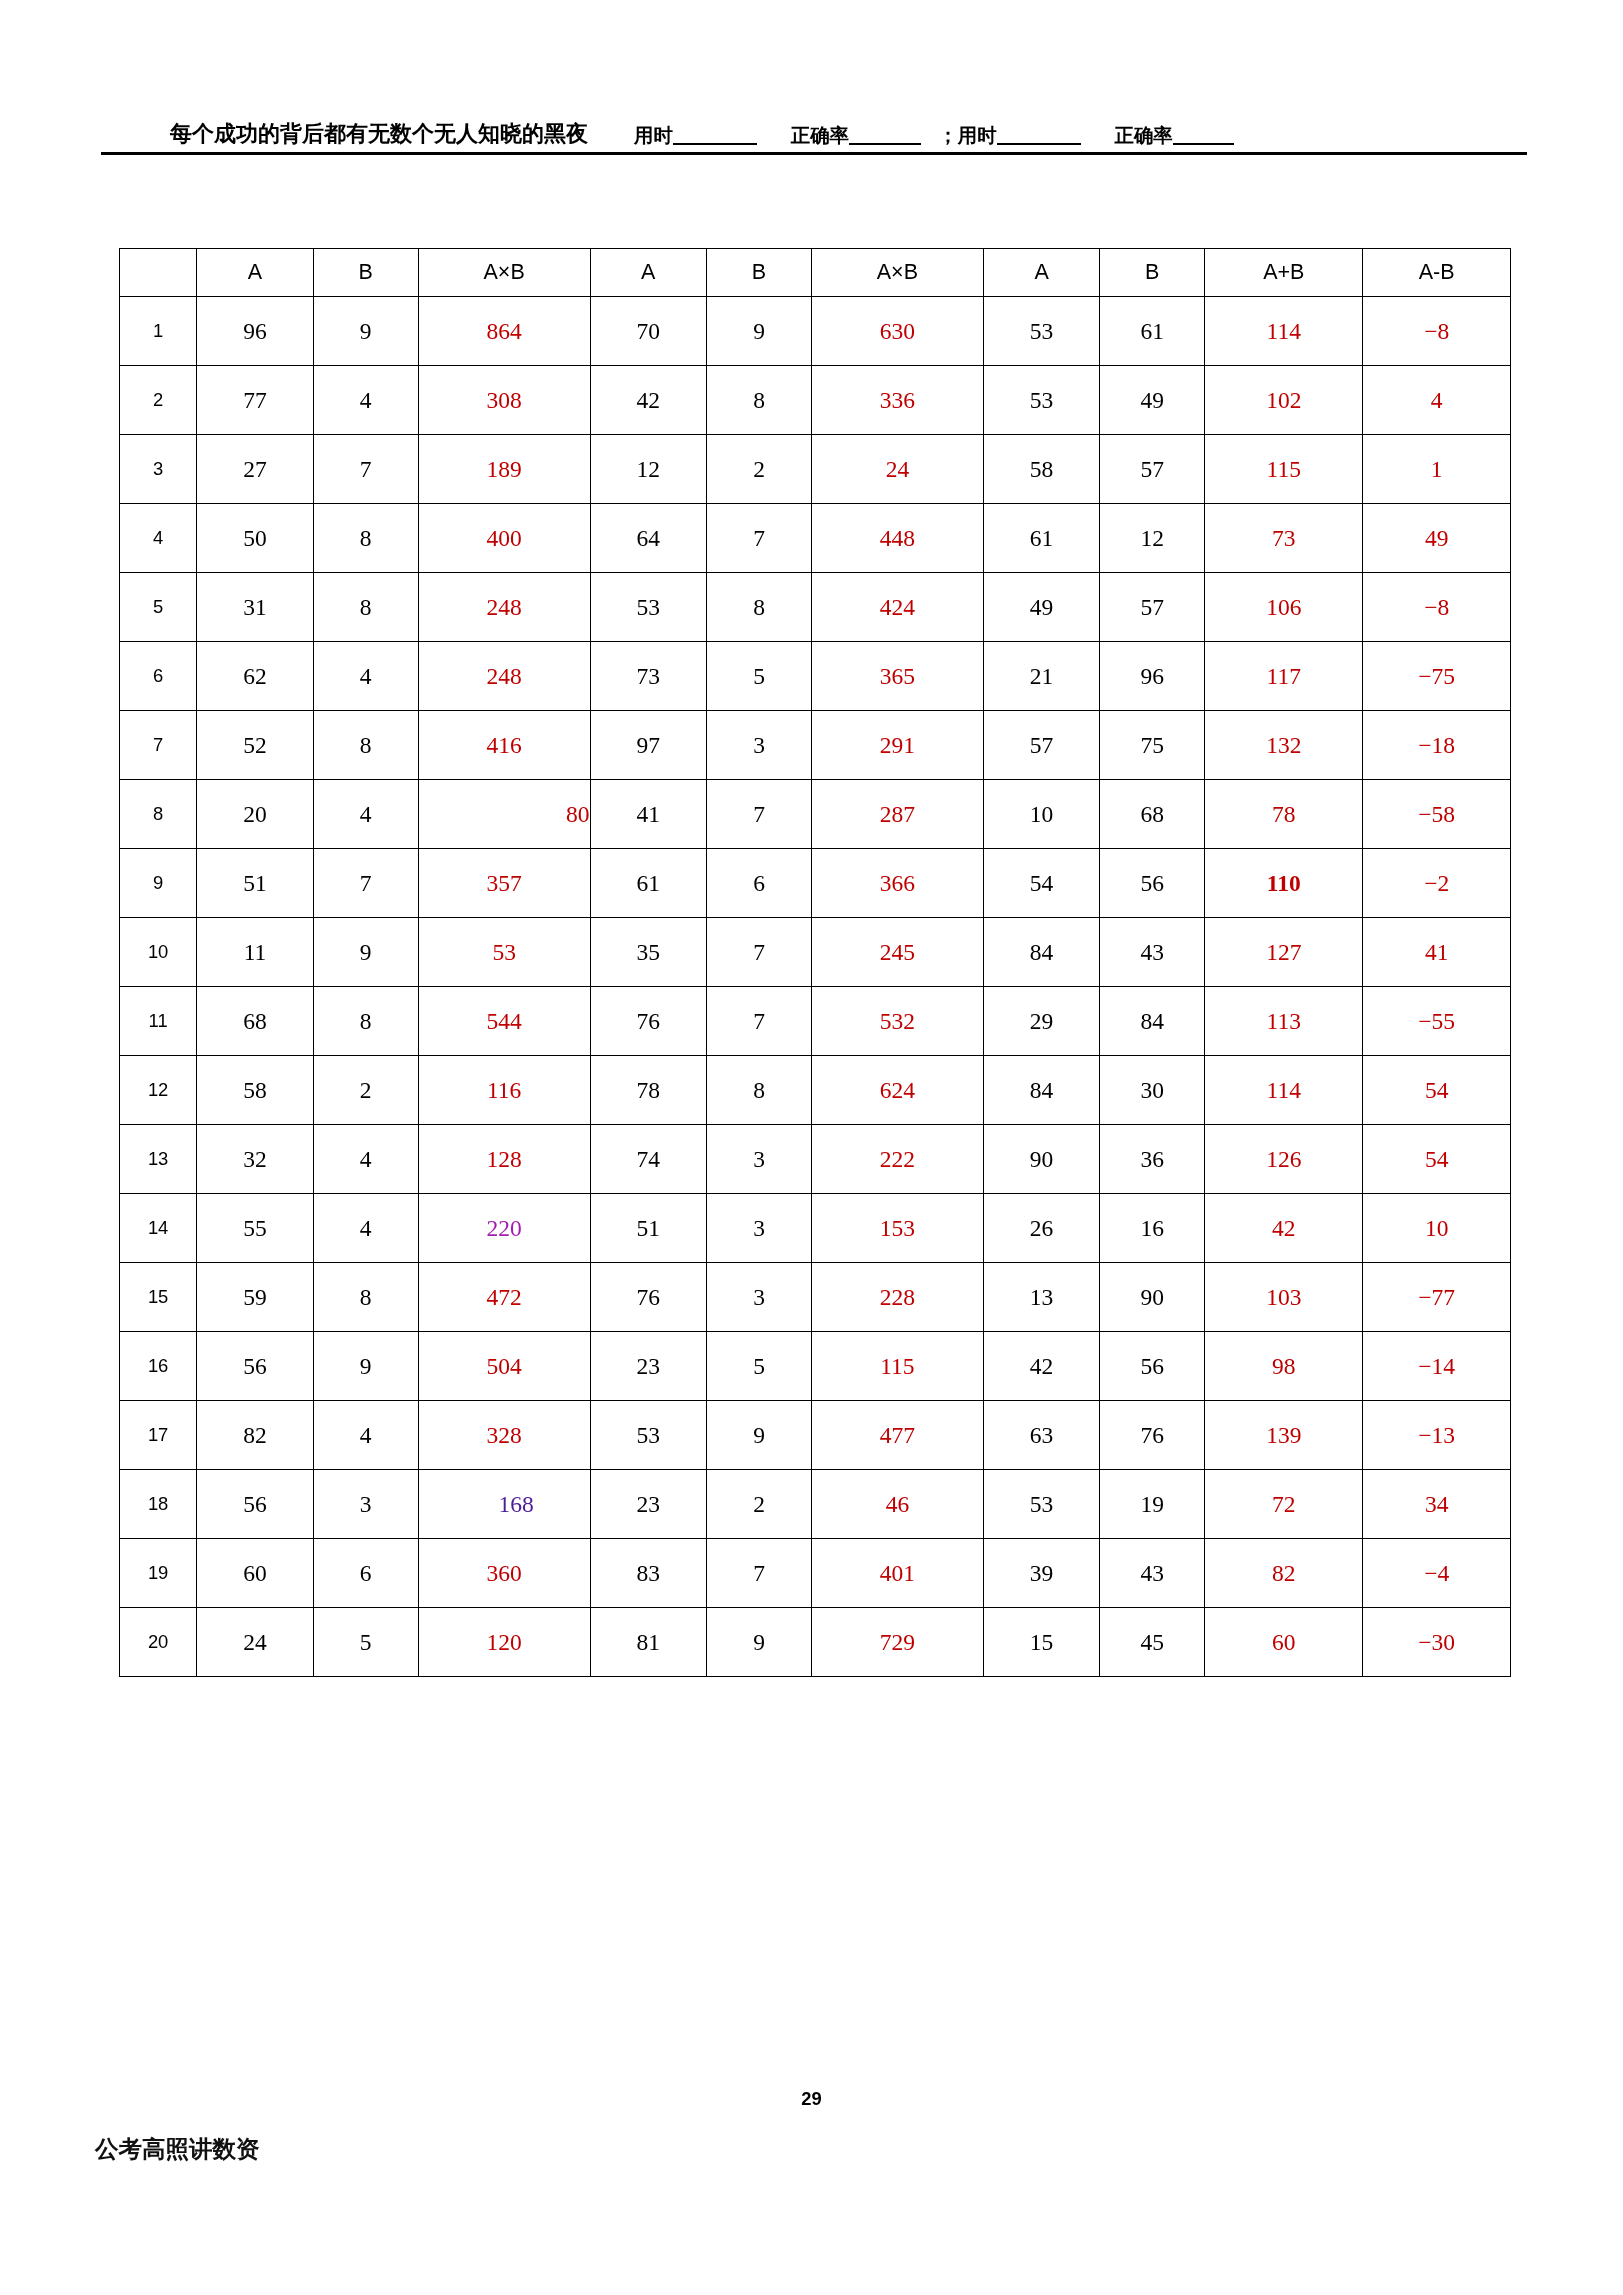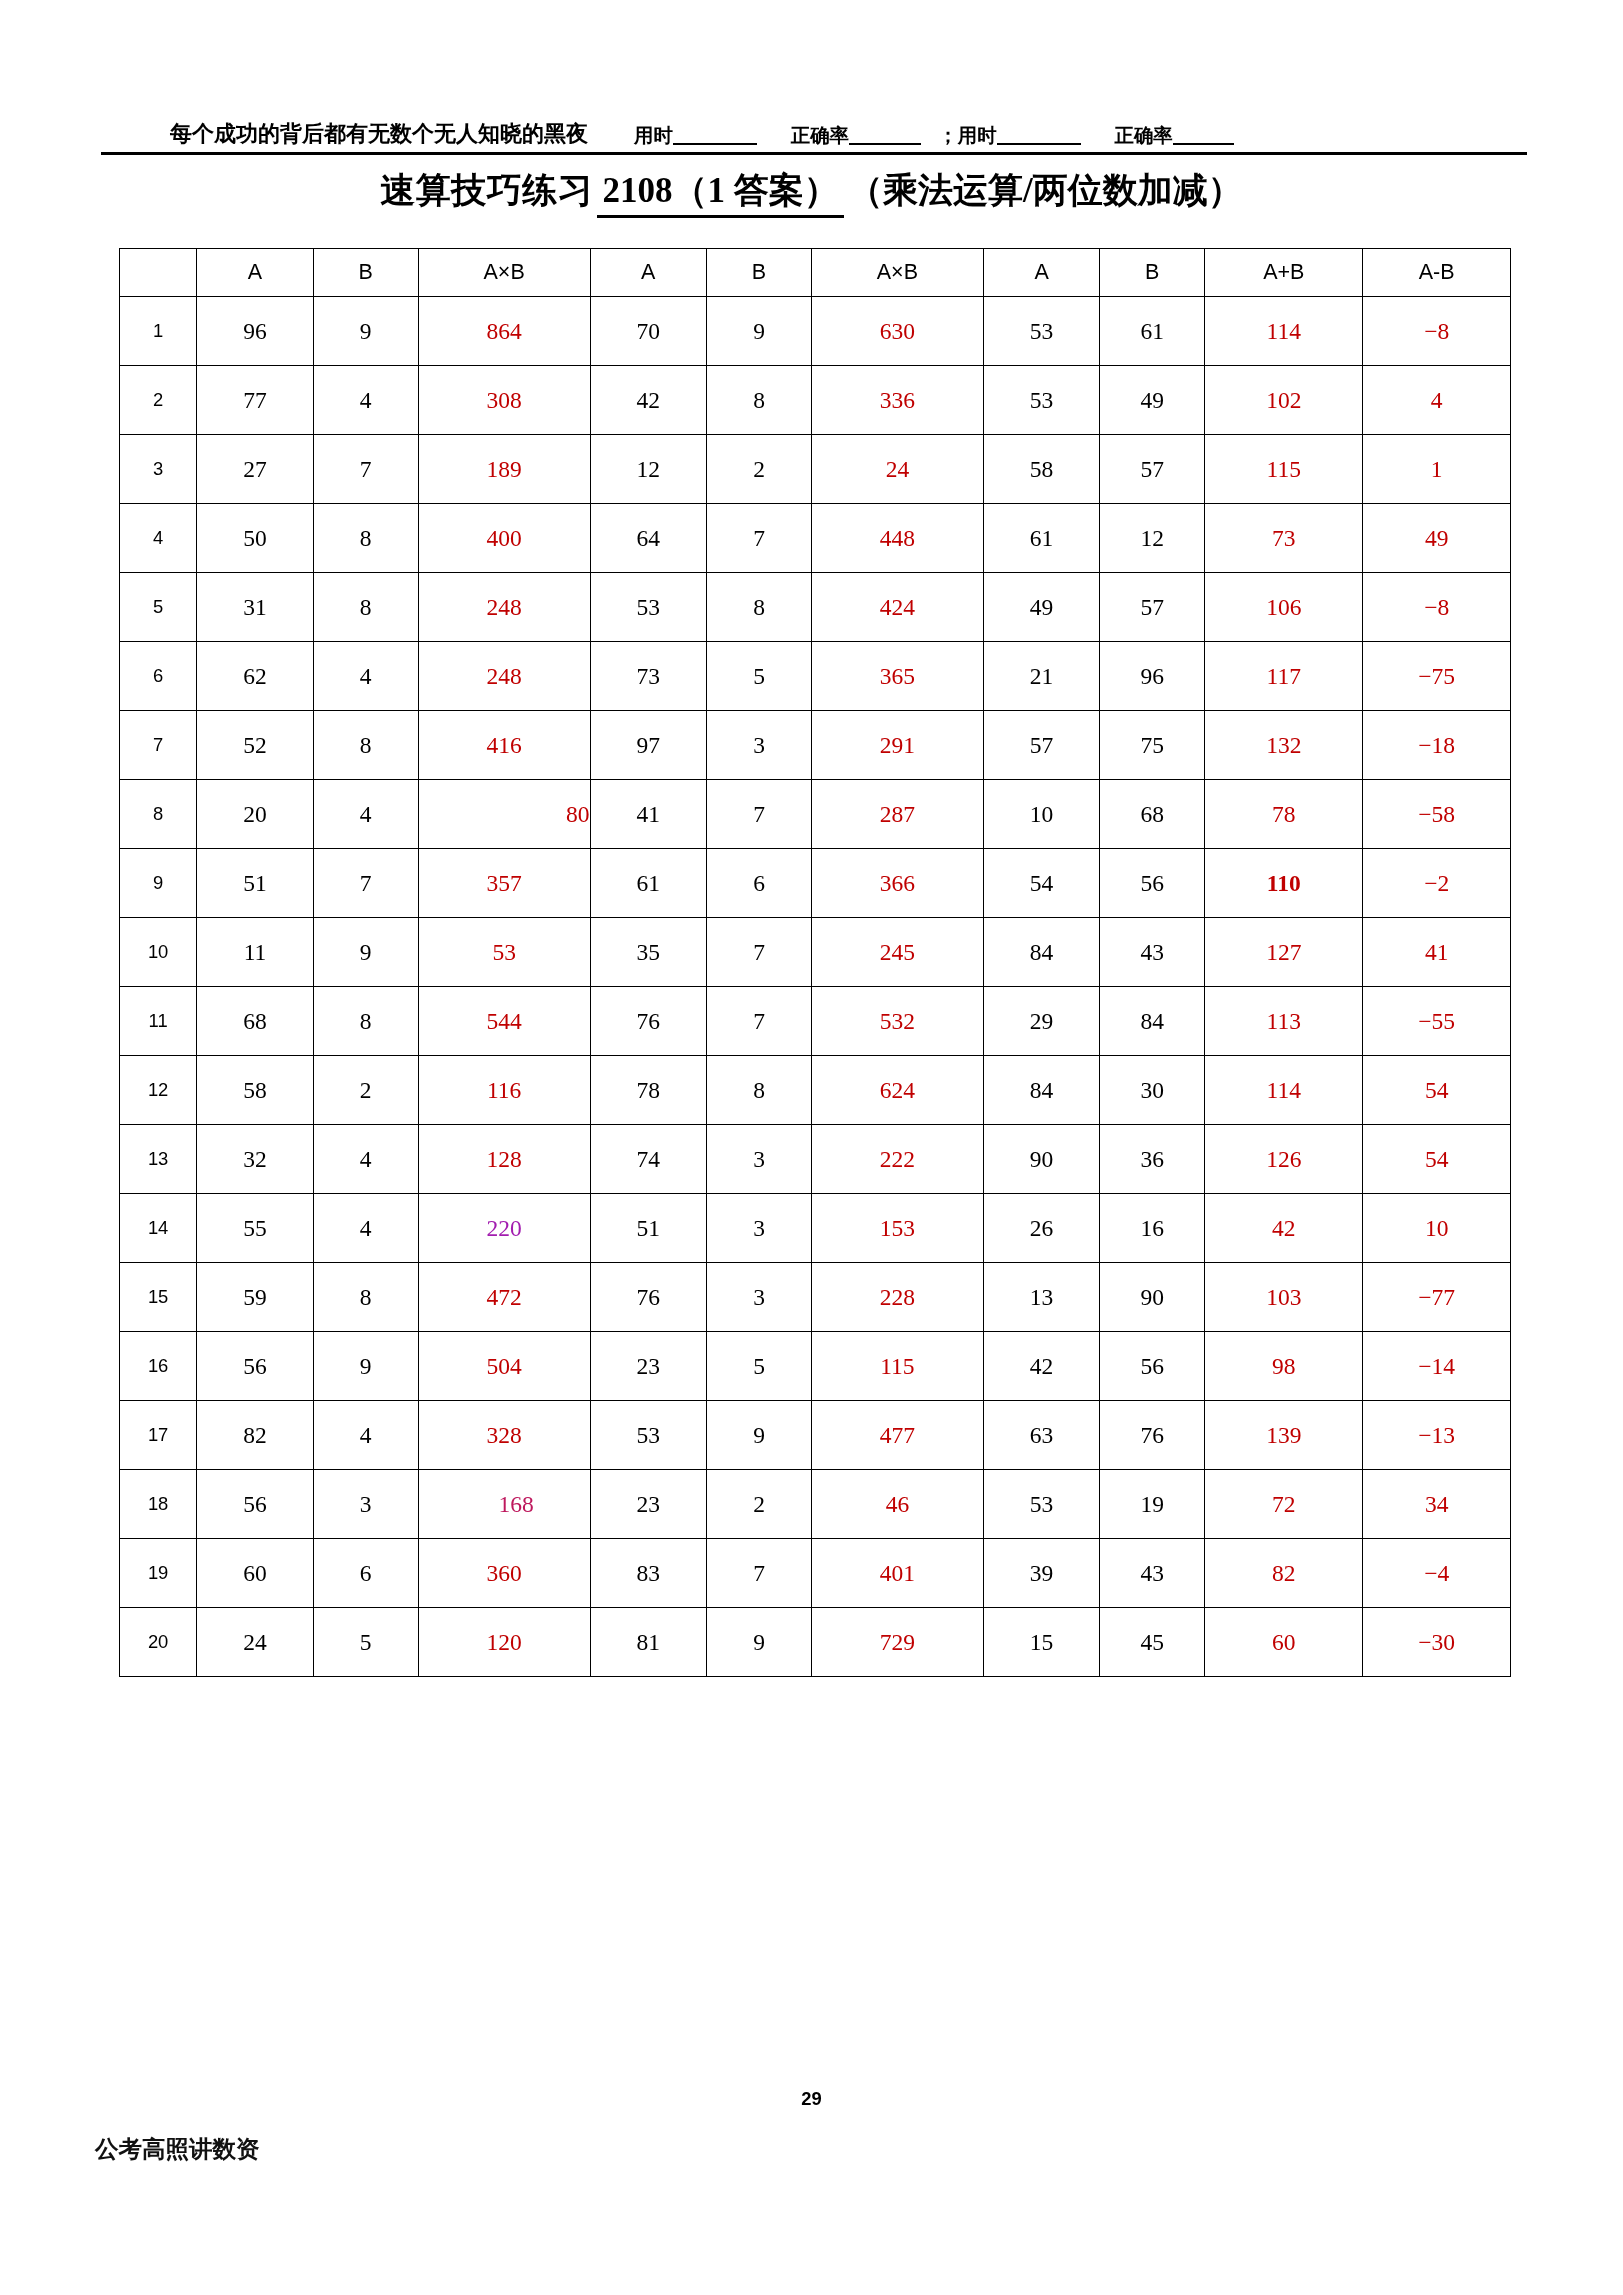--- a/index.html
+++ b/index.html
@@ -192,23 +192,20 @@
       </span>
       <span class="gap-md"></span>
       <span class="hdr-field">
         <span class="hdr-label">正确率</span>
           <span class="hdr-blank bl-nar"></span>
       </span>
     </div>
   </div>
   <div class="header-rule"></div>
 
-  <div class="title-line">
-    <span class="title-main">速算技巧练习</span><span class="title-code">2108（1 答案）</span><span class="title-suffix">（乘法运算/两位数加减）</span>
-  </div>
 
   <div class="tbl-wrap">
     <table class="grid">
       <colgroup>
         <col class="c-idx">
           <col class="c-a">
           <col class="c-b">
           <col class="c-p">
         <col class="c-a">
           <col class="c-b">
@@ -452,21 +449,21 @@
             <td class="ans" style="color: rgb(192, 0, 0);">477</td>
             <td>63</td>
             <td>76</td>
             <td class="ans" style="color: rgb(192, 0, 0);">139</td>
             <td class="ans" style="color: rgb(192, 0, 0);">−13</td>
           </tr>
           <tr>
             <td class="idx">18</td>
             <td>56</td>
             <td>3</td>
-            <td class="ans" style="color: #be185d; padding-left: 24px;">168</td>
+            <td class="ans" style="color: #4c1d95; padding-left: 24px;">168</td>
             <td>23</td>
             <td>2</td>
             <td class="ans" style="color: rgb(192, 0, 0);">46</td>
             <td>53</td>
             <td>19</td>
             <td class="ans" style="color: rgb(192, 0, 0);">72</td>
             <td class="ans" style="color: rgb(192, 0, 0);">34</td>
           </tr>
           <tr>
             <td class="idx">19</td>

